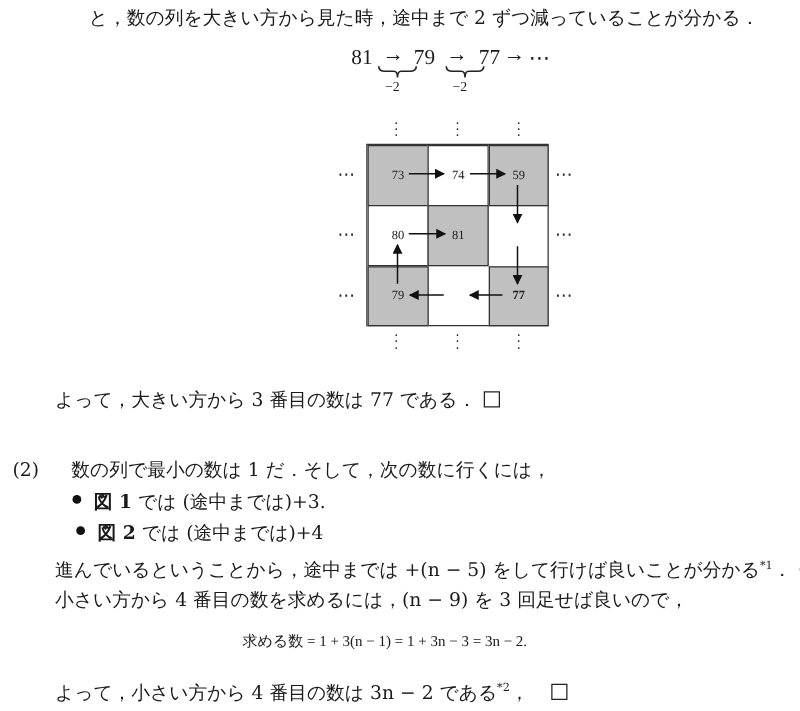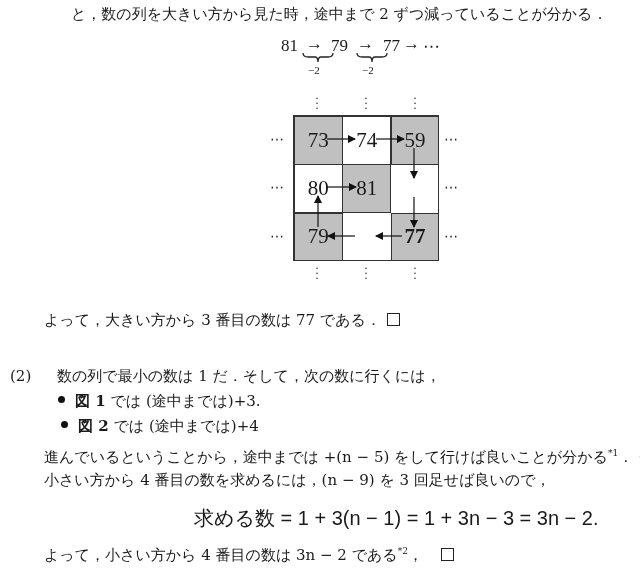--- a/index.html
+++ b/index.html
@@ -12,28 +12,28 @@
   .line { font-size: 15px; line-height: 20px; }
   .seq { font-family: "Liberation Serif", serif; font-size: 17px; }
   .sub { font-family: "Liberation Serif", serif; font-size: 11px; }
   .grid {
     position: absolute; left: 293px; top: 115px; width: 146px; height: 146px;
     border: 1.5px solid #333; box-sizing: border-box;
   }
   .cell {
     position: absolute; width: 48.7px; height: 48.7px; box-sizing: border-box;
     border: 1px solid #333; display: flex; align-items: center; justify-content: center;
-    font-family: "Liberation Serif", serif; font-size: 21px;
+    font-family: "Liberation Serif", serif; font-size: 10px;
   }
   .gray { background: #c0c0c0; }
   .white { background: #ffffff; }
   .bold { font-weight: bold; }
   .dots { font-family: "Liberation Serif", serif; font-size: 14px; color: #222; }
   .vdots { font-family: "Liberation Serif", serif; font-size: 12px; line-height: 5px; color:#222; text-align:center; width: 10px; }
-  .math { font-family: Liberation Sans, sans-serif; font-size: 20px; }
+  .math { font-family: Liberation Serif, serif; font-size: 12px; }
   .qed { display:inline-block; width: 11px; height: 11px; border: 1px solid #222; vertical-align: -1px; margin-left: 6px; }
   .bullet { display:inline-block; width:7px; height:7px; border-radius:50%; background:#111; vertical-align: 3px; margin-right: 10px; }
   sup { font-size: 9px; }
   svg.arrows { position:absolute; left:0; top:0; }
 </style>
 </head>
 <body>
 
 <div class="abs line" style="left:44px; top:4px;margin-left:27px;">と，数の列を大きい方から見た時，途中まで 2 ずつ減っていることが分かる．</div>
 

